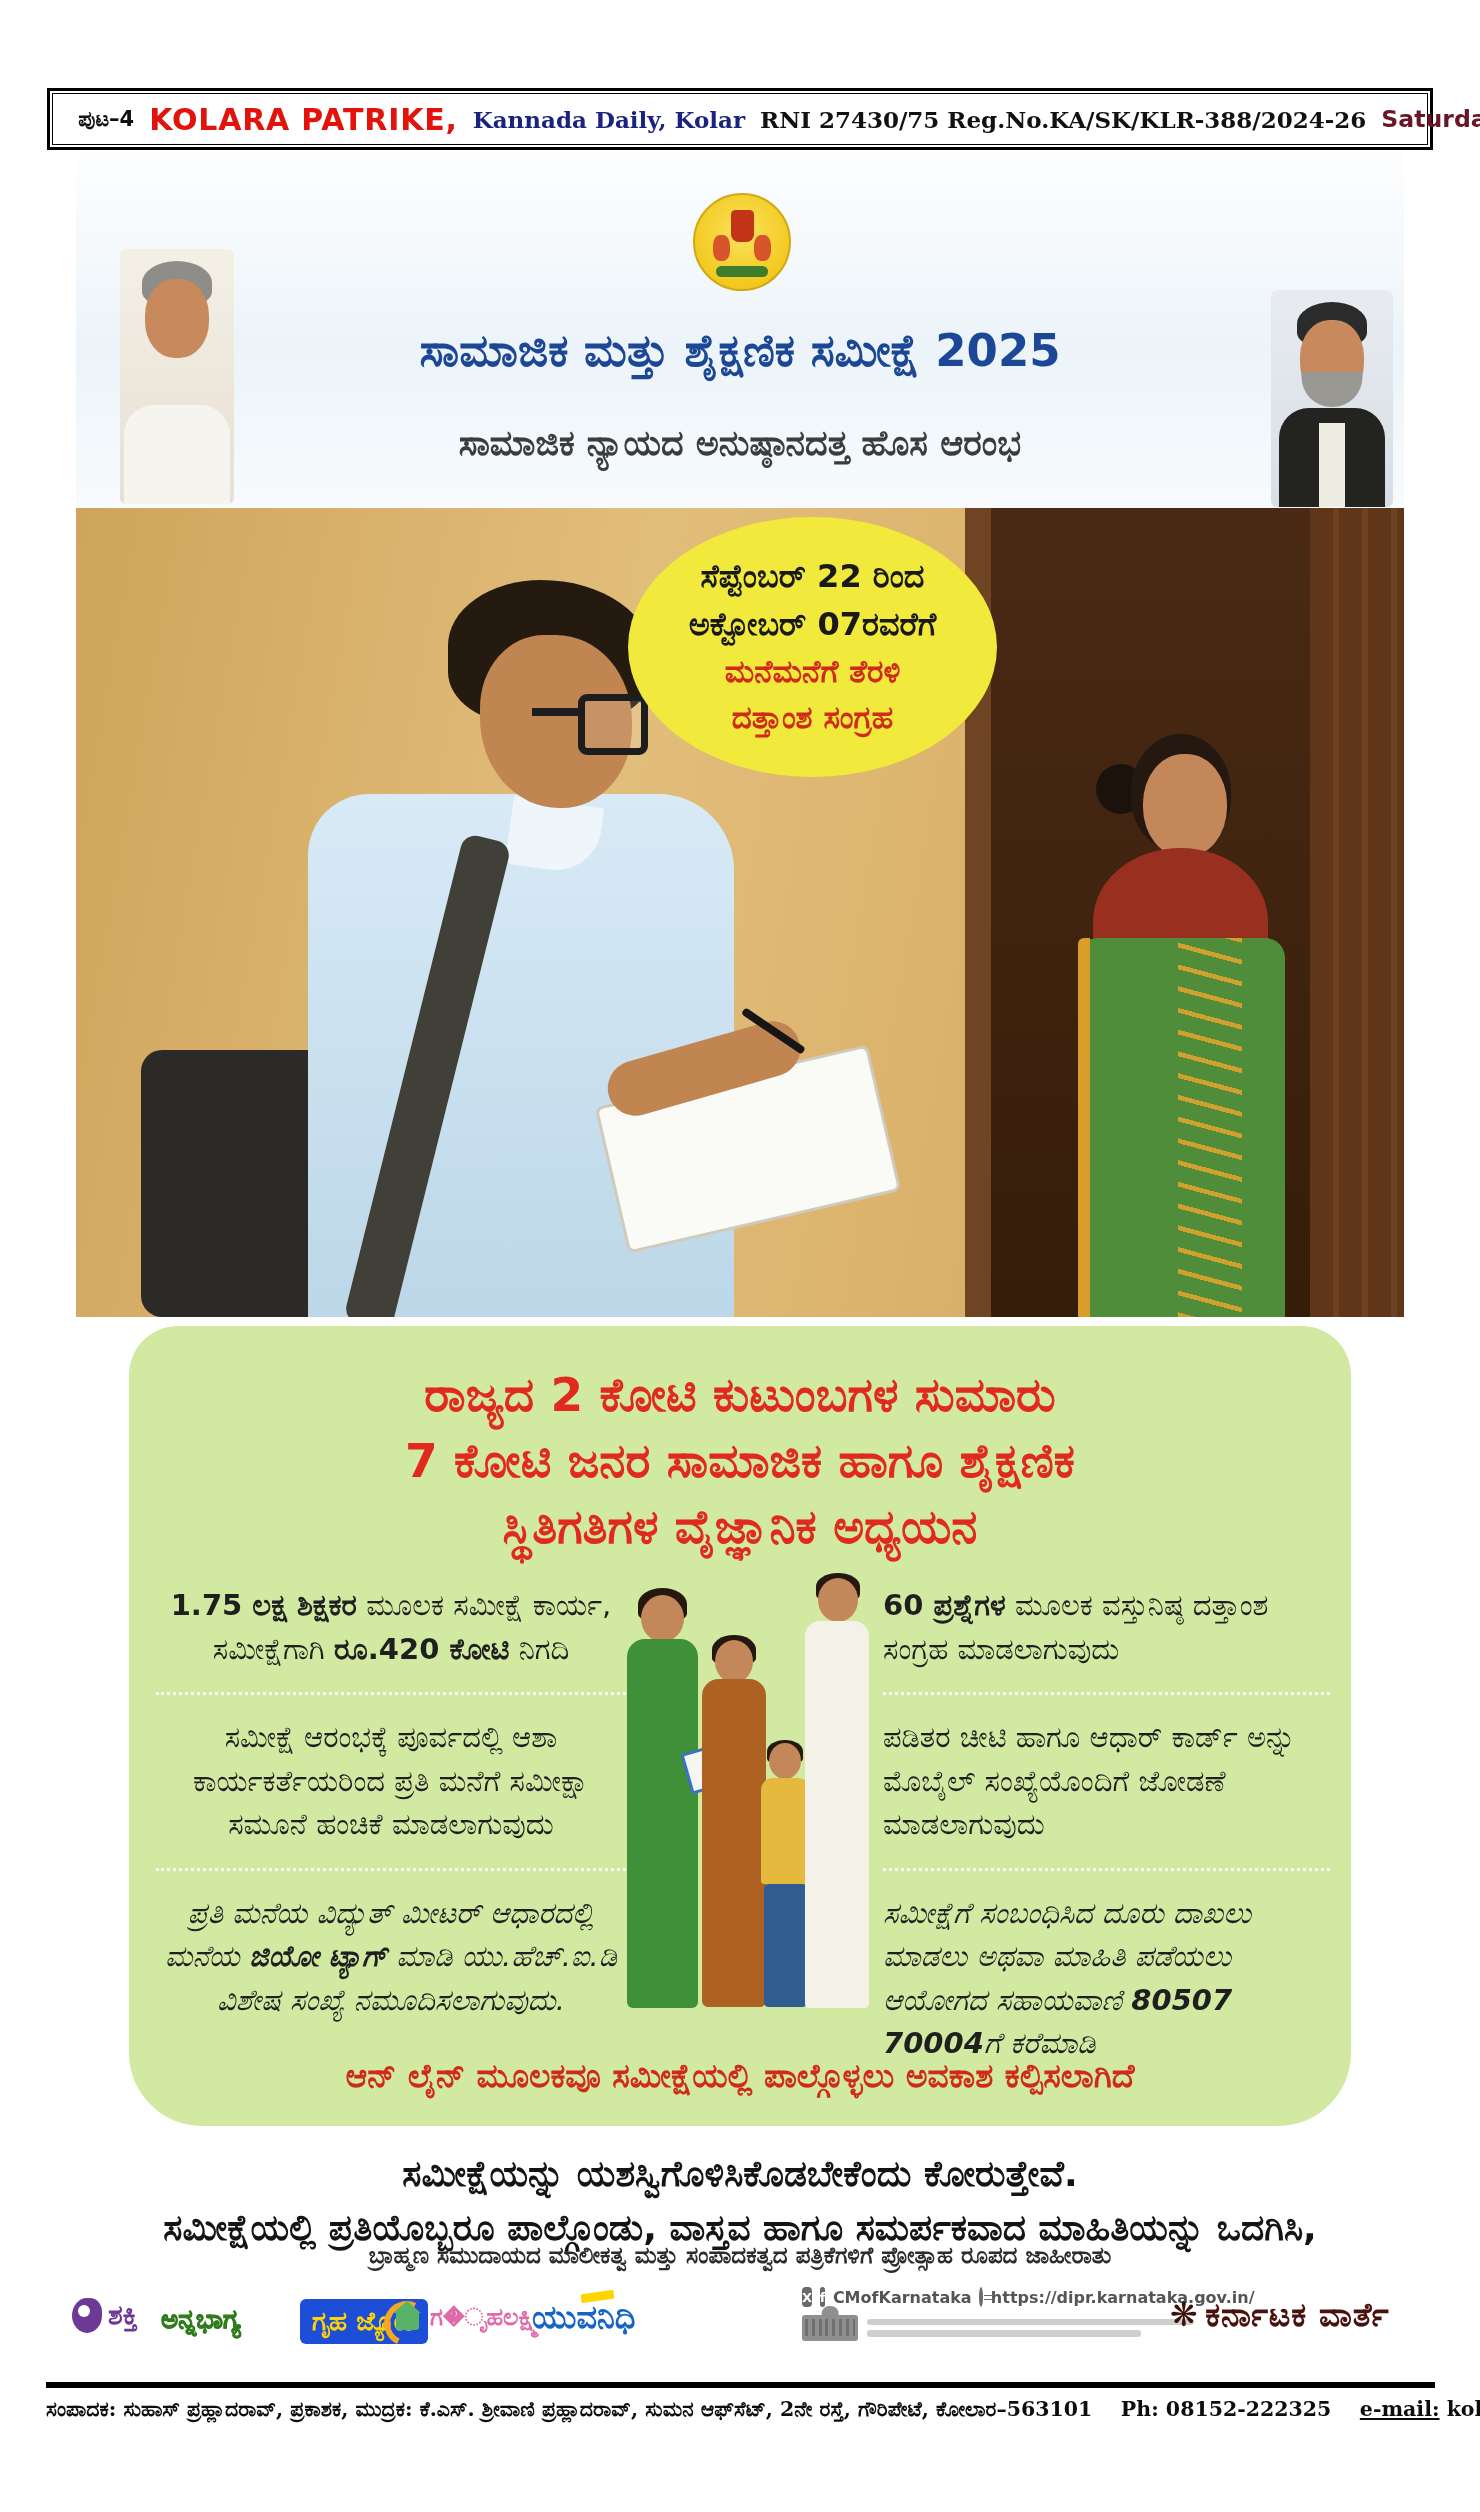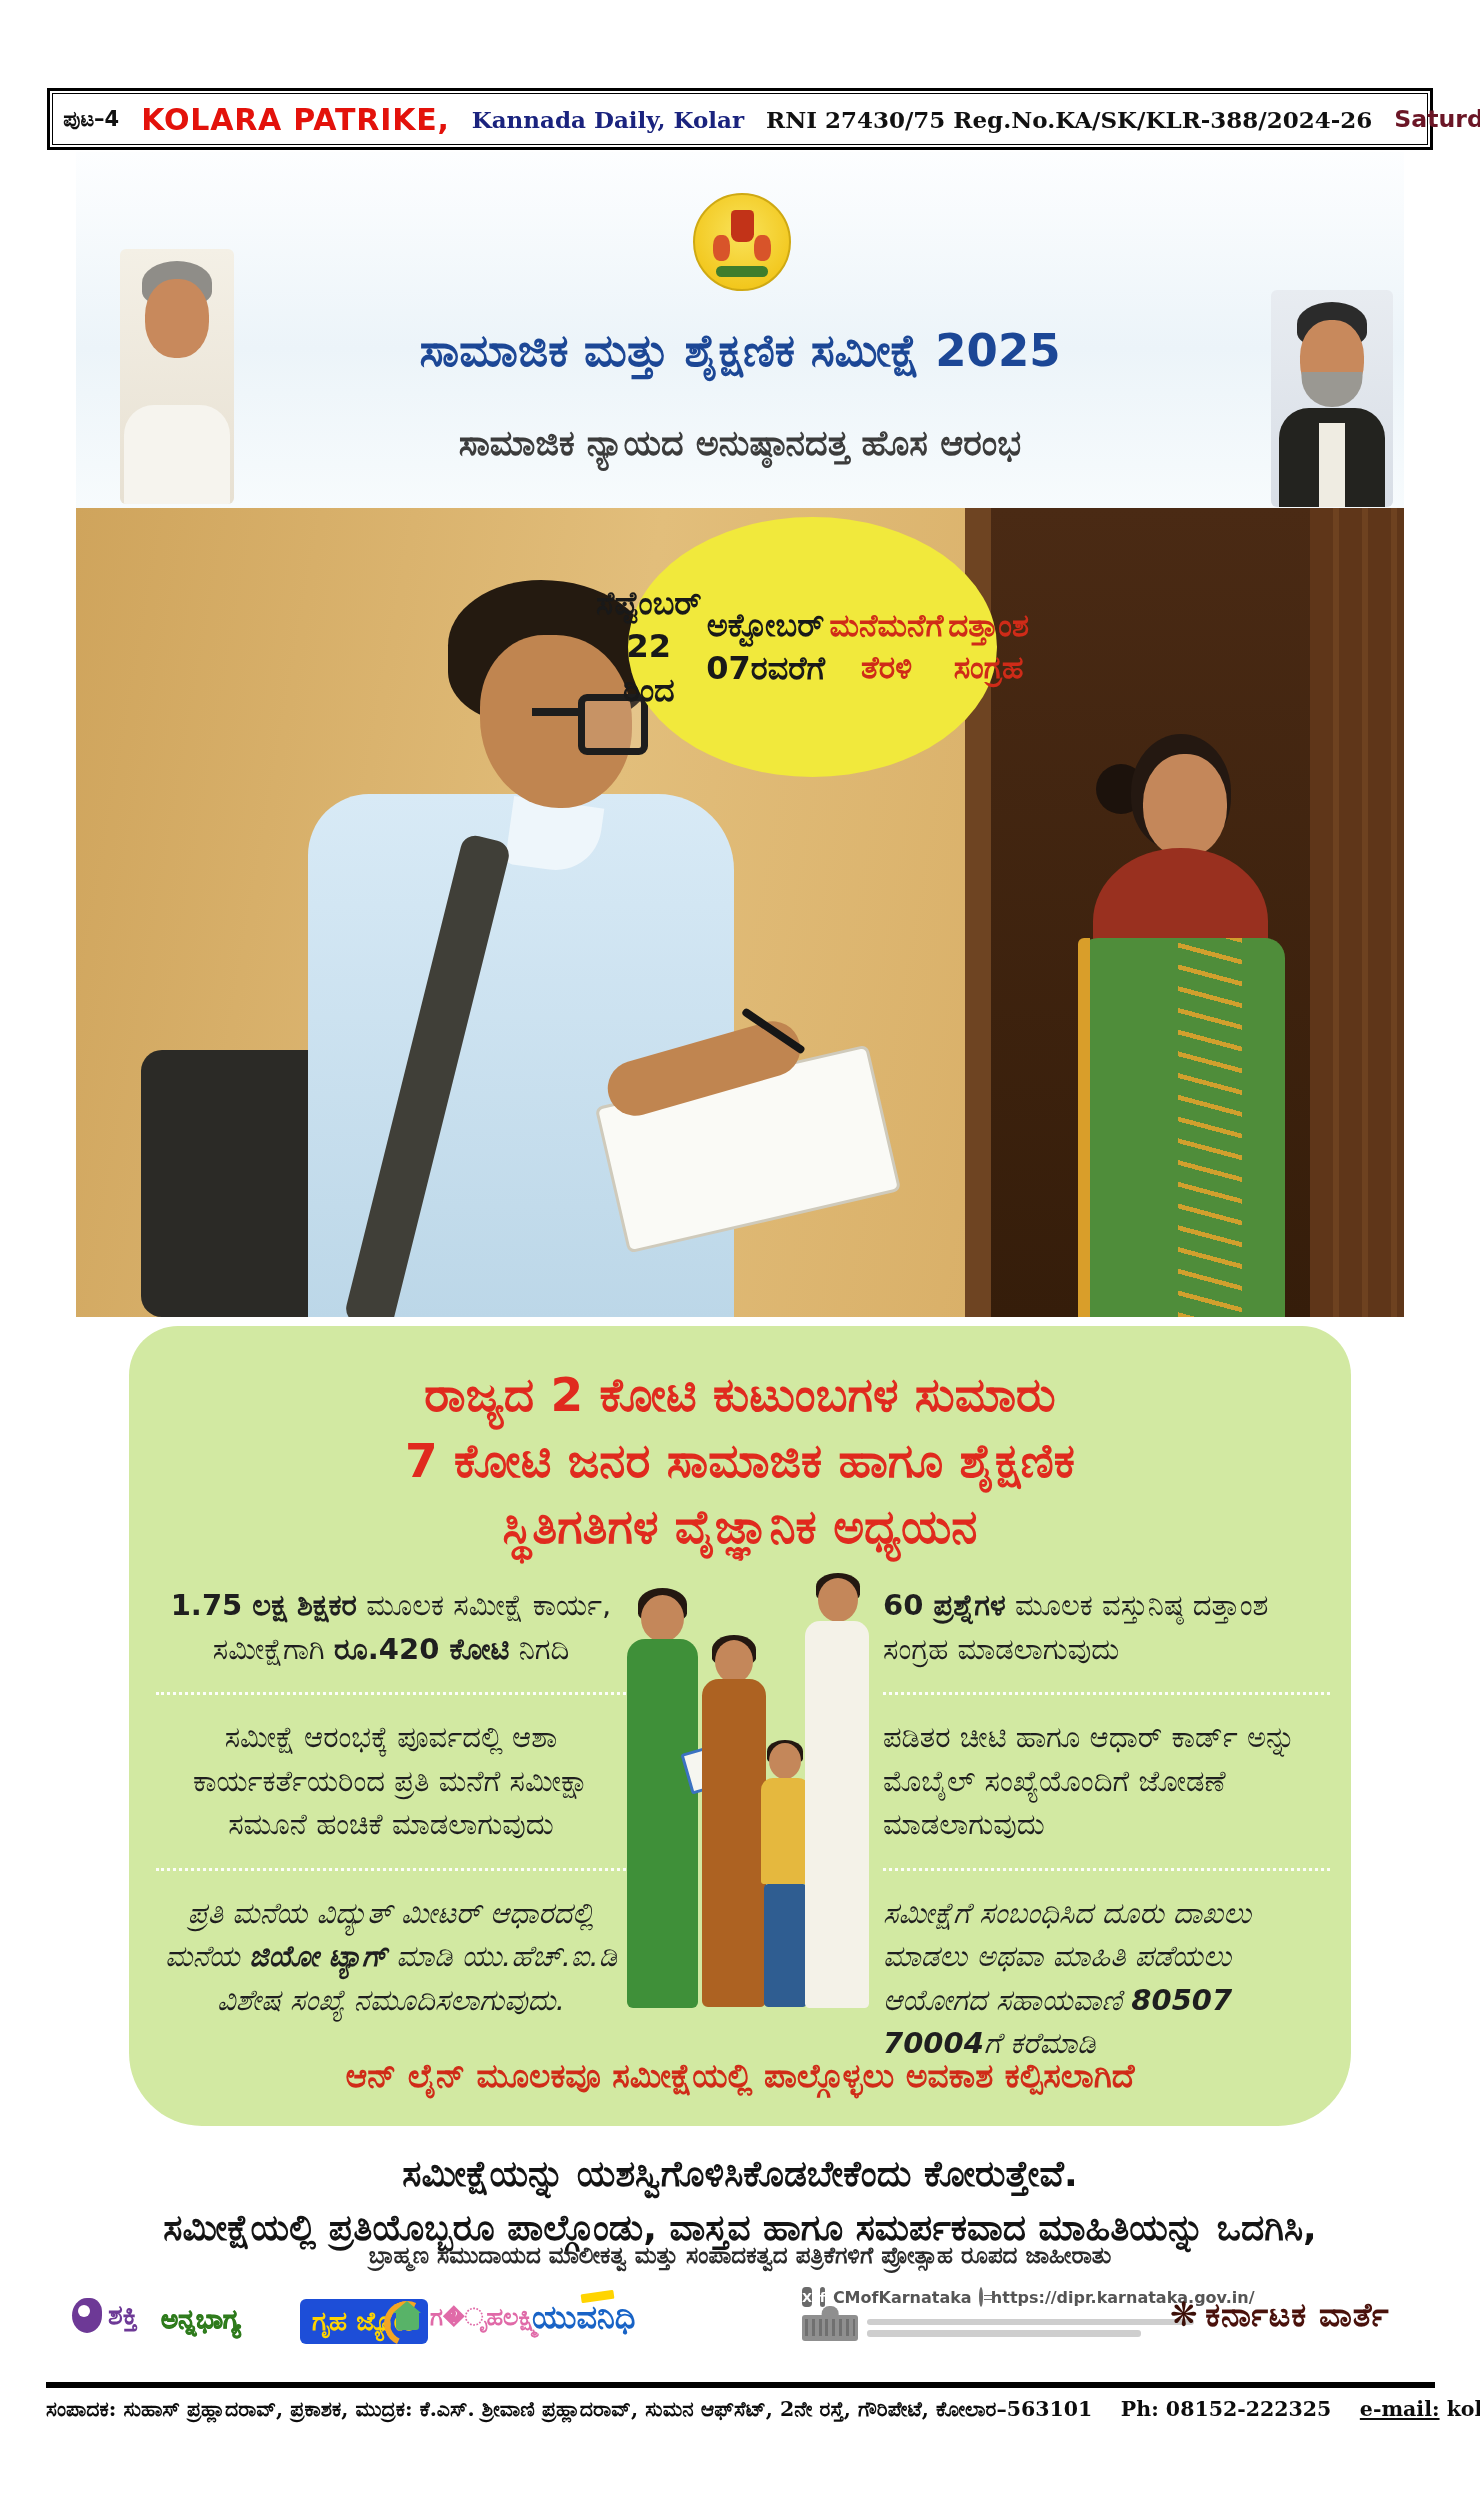--- a/index.html
+++ b/index.html
@@ -3,21 +3,21 @@
 <meta charset="utf-8">
 <style>
   html,body{margin:0;padding:0;background:#ffffff;}
   #page{position:relative;width:1480px;height:2512px;background:#ffffff;overflow:hidden;
         font-family:"DejaVu Sans","Liberation Sans",sans-serif;color:#111;}
 
   
   .masthead{position:absolute;left:47px;top:88px;width:1386px;height:62px;
             border:3px solid #000;background:#fff;box-sizing:border-box;padding:2.3px;}
   .masthead-inner{border:1.5px solid #000;height:100%;box-sizing:border-box;
-                  display:flex;align-items:center;padding:0 10px;gap:22px;white-space:nowrap;}
+                  display:flex;align-items:center;padding:0 25px;gap:15px;white-space:nowrap;}
   .mh-page{font-weight:bold;font-size:21px;color:#111;}
   .mh-name{font-weight:900;font-size:30px;color:#e3120b;letter-spacing:0.8px;}
   .mh-desc{font-weight:bold;font-size:23px;color:#1a237e;font-family:"DejaVu Serif","Liberation Serif",serif;}
   .mh-rni{font-weight:bold;font-size:23px;color:#111;flex:1;text-align:center;
           font-family:"DejaVu Serif","Liberation Serif",serif;}
   .mh-date{font-weight:900;font-size:23.6px;color:#6b1626;}
 
   
   .banner{position:absolute;left:76px;top:152px;width:1328px;height:356px;overflow:hidden;
           background:linear-gradient(180deg,#fdfeff 0%,#ecf4f9 55%,#f7fbfd 100%);}
@@ -74,21 +74,21 @@
   .w-hair{position:absolute;left:67px;top:0;width:100px;height:116px;background:#241811;border-radius:50% 50% 45% 45%;}
   .w-bun{position:absolute;left:32px;top:30px;width:50px;height:50px;background:#1c120c;border-radius:50%;}
   .w-face{position:absolute;left:79px;top:20px;width:84px;height:103px;background:#c4875a;border-radius:48%;}
   .w-blouse{position:absolute;left:29px;top:114px;width:175px;height:110px;background:#99301f;border-radius:60% 60% 0 0/80% 80% 0 0;}
   .w-saree{position:absolute;left:13.7px;top:204px;width:207px;height:379px;background:#4f8d3a;border-radius:20px 20px 0 0;}
   .w-pallu{position:absolute;left:114px;top:204px;width:64px;height:379px;opacity:.9;
            background:repeating-linear-gradient(15deg,#dfa22c 0 4.6px,#4f8d3a 4.6px 21px);}
   .w-edge{position:absolute;left:13.7px;top:204px;width:12px;height:379px;background:#d99e2a;border-radius:6px 0 0 0;}
   
   .bubble{position:absolute;left:552px;top:9px;width:369px;height:260px;background:#f1e93c;border-radius:50%;
-          display:flex;flex-direction:row;align-items:center;justify-content:center;gap:4.6px;text-align:center;}
+          display:flex;flex-direction:column;align-items:center;justify-content:center;gap:4.6px;text-align:center;}
   .bubble .bk{color:#191919;font-weight:900;font-size:32px;line-height:1.35;}
   .bubble .rd{color:#cf2b18;font-weight:900;font-size:31px;line-height:1.35;}
 
   
   .greenbox{position:absolute;left:129px;top:1326px;width:1222px;height:800px;background:#d2e9a2;
             border-radius:49px 49px 73px 73px;overflow:hidden;}
   .gb-headline{position:absolute;left:0;top:36px;width:100%;text-align:center;
             color:#e02a1e;font-weight:900;font-size:47px;line-height:1.4;}
   .gb-col{position:absolute;top:258px;font-size:29px;line-height:1.5;color:#1f1f1f;}
   .gb-col.left{left:27px;width:470px;text-align:center;}

